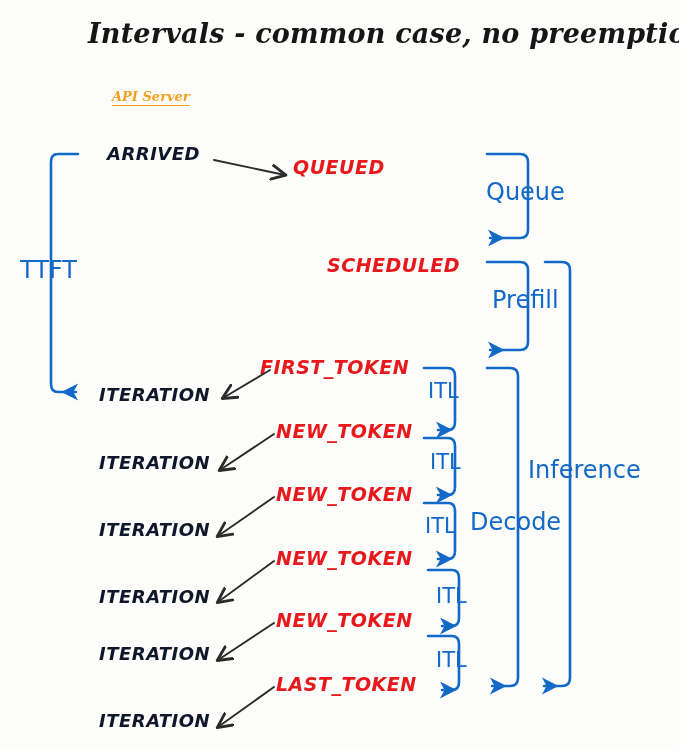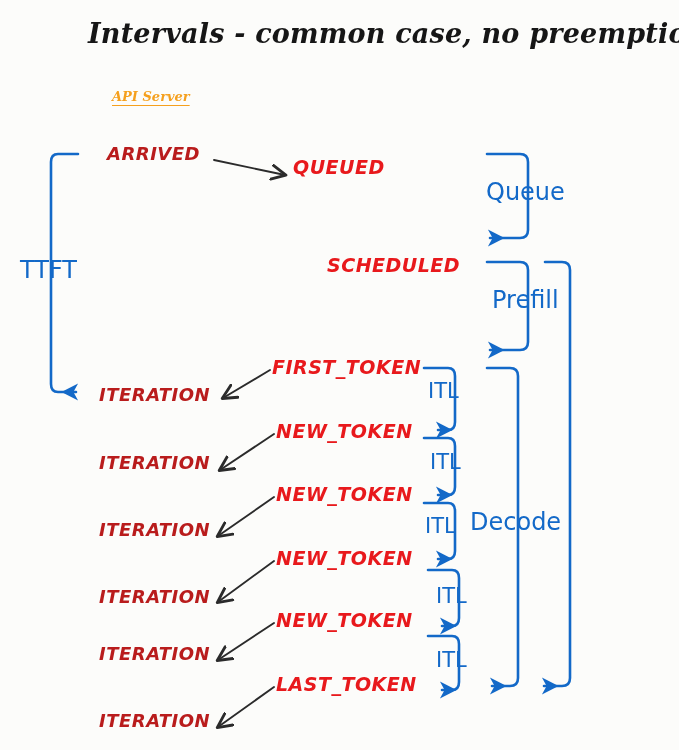--- a/index.html
+++ b/index.html
@@ -32,21 +32,21 @@
   }
   .colhead.api{color:#F5A01E;}
   .colhead.engine{color:#E8191C;}
 
   .state{
     font-family:"DejaVu Sans", sans-serif;
     font-style:italic;font-weight:bold;
     font-size:19px;
     letter-spacing:.5px;
   }
-  .state.api{color:#b91c1c;font-size:18px;}
+  .state.api{color:#0f172a;font-size:18px;}
   .state.engine{color:#E8191C;}
 
   .bluelbl{
     font-family:"DejaVu Sans", sans-serif;
     font-size:24px;color:#1369C8;font-weight:400;
   }
   .bluelbl.small{font-size:21px;}
 </style>
 </head>
 <body>
@@ -60,31 +60,32 @@
   <div class="lbl state api" style="left:107px;top:145px;">ARRIVED</div>
   <div class="lbl state api" style="left:99px;top:386px;">ITERATION</div>
   <div class="lbl state api" style="left:99px;top:454px;">ITERATION</div>
   <div class="lbl state api" style="left:99px;top:521px;">ITERATION</div>
   <div class="lbl state api" style="left:99px;top:588px;">ITERATION</div>
   <div class="lbl state api" style="left:99px;top:645px;">ITERATION</div>
   <div class="lbl state api" style="left:99px;top:712px;">ITERATION</div>
 
   <div class="lbl state engine" style="left:293px;top:158px;">QUEUED</div>
   <div class="lbl state engine" style="left:279px;top:256px;margin-left:48px;">SCHEDULED</div>
-  <div class="lbl state engine" style="left:272px;top:358px;">FIRST_TOKEN</div>
+  <div class="lbl state engine" style="left:260px;top:358px;">FIRST_TOKEN</div>
   <div class="lbl state engine" style="left:276px;top:422px;">NEW_TOKEN</div>
   <div class="lbl state engine" style="left:276px;top:485px;">NEW_TOKEN</div>
   <div class="lbl state engine" style="left:276px;top:549px;">NEW_TOKEN</div>
   <div class="lbl state engine" style="left:276px;top:611px;">NEW_TOKEN</div>
   <div class="lbl state engine" style="left:276px;top:675px;">LAST_TOKEN</div>
 
   <div class="lbl bluelbl" style="left:20px;top:258px;">TTFT</div>
   <div class="lbl bluelbl" style="left:486px;top:180px;">Queue</div>
   <div class="lbl bluelbl" style="left:492px;top:288px;">Prefill</div>
   <div class="lbl bluelbl" style="left:470px;top:510px;">Decode</div>
+  <div class="lbl bluelbl" style="left:528px;top:458px;">Inference</div>
 
   <div class="lbl bluelbl small" style="left:428px;top:381px;">ITL</div>
   <div class="lbl bluelbl small" style="left:430px;top:452px;">ITL</div>
   <div class="lbl bluelbl small" style="left:425px;top:516px;">ITL</div>
   <div class="lbl bluelbl small" style="left:436px;top:586px;">ITL</div>
   <div class="lbl bluelbl small" style="left:436px;top:650px;">ITL</div>
 
   <svg class="layer" viewBox="0 0 679 750" xmlns="http://www.w3.org/2000/svg">
     <defs>
       <marker id="blkArrow" markerWidth="9" markerHeight="9" refX="7.5" refY="4.5" orient="auto" markerUnits="strokeWidth">

